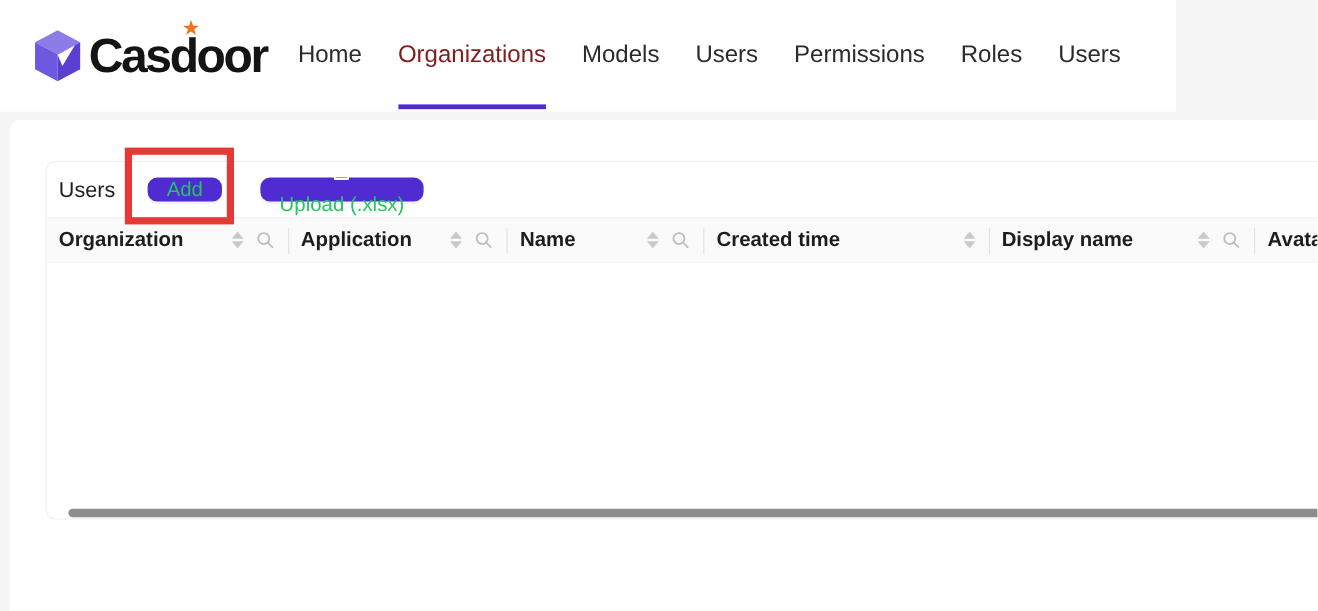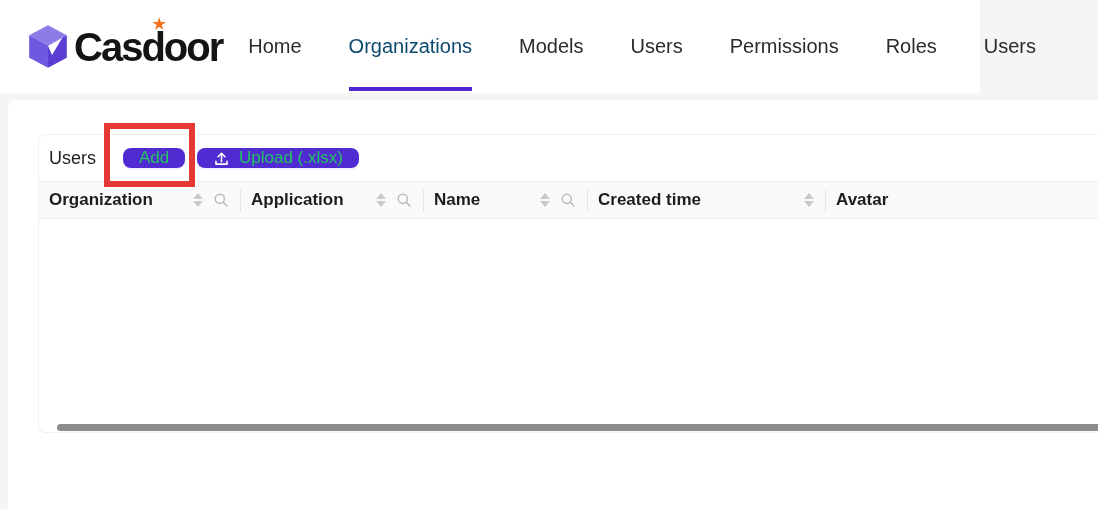--- a/index.html
+++ b/index.html
@@ -22,27 +22,27 @@
   .logo { display: flex; align-items: center; gap: 6px; cursor: pointer; }
   .wordmark {
     position: relative;
     font-size: 40px; font-weight: bold; letter-spacing: -2px;
     color: #141414; line-height: 1;
   }
   .logo-star {
     position: absolute; top: -11px; left: 53%;
     font-size: 15px; color: #f2711c; letter-spacing: 0;
   }
-  .menu { display: flex; gap: 47px; margin-left: 26px; height: 93px; }
+  .menu { display: flex; gap: 30px; margin-left: 26px; height: 93px; }
   .nav-item {
     position: relative; height: 93px;
     display: flex; align-items: center;
     font-size: 20px; color: #2b2b2b; cursor: pointer; white-space: nowrap;
   }
-  .nav-item.active { color: #0c4a6e; }
+  .nav-item.active { color: #7f1d1d; }
   .nav-item.active::after {
     content: ""; position: absolute; left: 0; right: 0; bottom: 2px;
     height: 4px; background: #5227d2;
   }
 
   
   .card {
     position: absolute; left: 8px; top: 100px;
     width: 1090px; height: 409px;
     background: #ffffff;
@@ -67,21 +67,21 @@
   .panel-title { font-size: 18px; color: #1f1f1f; }
   .btn {
     height: 20px; border: none; border-radius: 8px;
     background: #4f2bd1; color: #22c55e;
     font-family: "Liberation Sans", sans-serif; font-size: 17px;
     display: inline-flex; align-items: center; justify-content: center;
     padding: 0 15px; cursor: pointer;
     box-shadow: 0 2px 0 rgba(5,45,255,0.06);
   }
   .btn-add { margin-left: 27px; min-width: 62px; }
-  .btn-upload { margin-left: 12px; gap: 9px; padding: 0 16px; }
+  .btn-upload { margin-left: 32px; gap: 9px; padding: 0 16px; flex-direction: column; }
 
   
   .thead {
     display: flex; flex: 0 0 38px; height: 38px;
     background: #fafafa;
     border-top: 1px solid #f0f0f0;
     border-bottom: 1px solid #f0f0f0;
   }
   .th {
     display: flex; align-items: center;
@@ -223,20 +223,33 @@
       </div>
 
       <div class="th col-3">
         <span class="label">Created time</span>
         <span class="sorter">
           <i class="caret-up"></i>
           <i class="caret-down"></i>
         </span>
       </div>
 
+      <div class="th col-4">
+        <span class="label">Display name</span>
+        <span class="sorter">
+          <i class="caret-up"></i>
+          <i class="caret-down"></i>
+        </span>
+        <span class="search-icon">
+          <svg width="16" height="16" viewBox="0 0 16 16" fill="none" stroke="#bdbdbd" stroke-width="1.5" stroke-linecap="round">
+            <circle cx="6.8" cy="6.8" r="4.6"></circle>
+              <path d="M10.4 10.4 L14 14"></path>
+          </svg>
+        </span>
+      </div>
 
       <div class="th col-5">
         <span class="label">Avatar</span>
       </div>
 
     </div>
 
     <div class="tbody"></div>
 
     <div class="hscroll">

